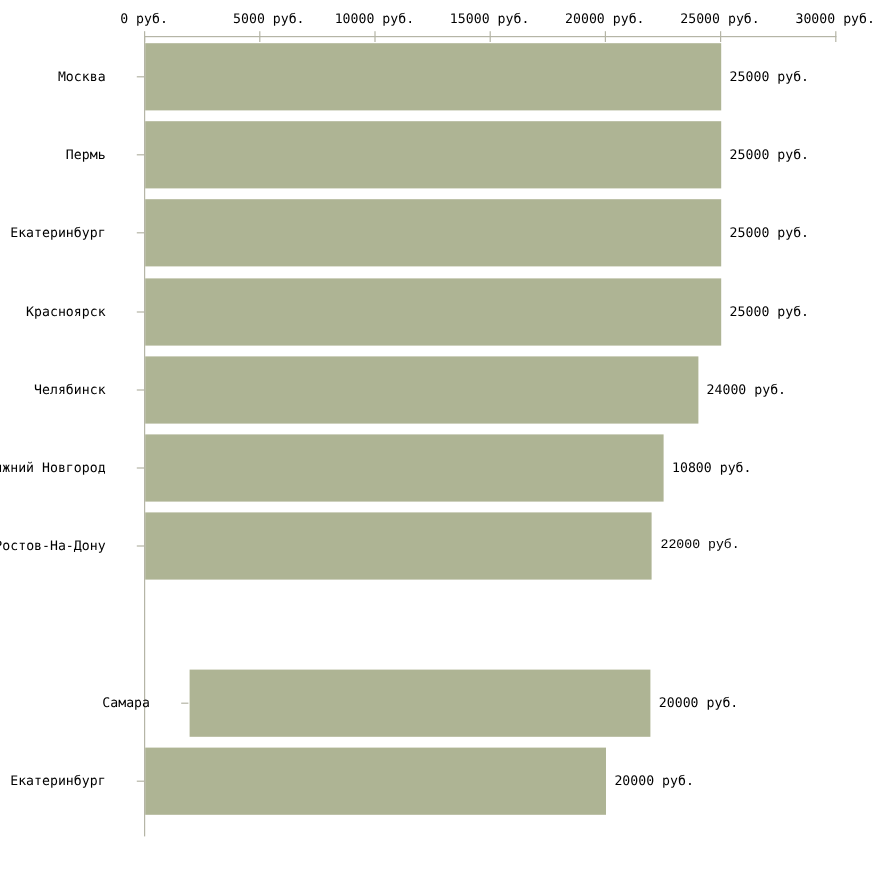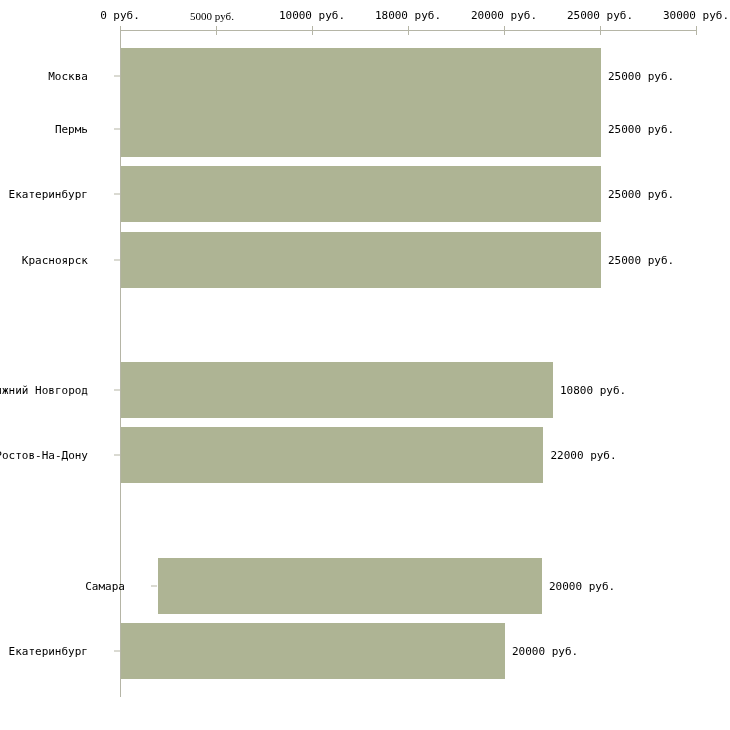--- a/index.html
+++ b/index.html
@@ -117,38 +117,38 @@
 <body>
 
 <div id="chart-root">
 
   <div id="x-axis">
     <div class="axis-line"></div>
     <div id="x-ticks">
         <div class="axis-tick" style="left: 120px;"></div>
         <div class="axis-tick-label" style="left: 120px;">0 руб.</div>
         <div class="axis-tick" style="left: 216px;"></div>
-        <div class="axis-tick-label" style="left: 212px; font-family: Liberation Serif, serif;">5000 руб.</div>
+        <div class="axis-tick-label" style="left: 224px;">5000 руб.</div>
         <div class="axis-tick" style="left: 312px;"></div>
         <div class="axis-tick-label" style="left: 312px;">10000 руб.</div>
         <div class="axis-tick" style="left: 408px;"></div>
-        <div class="axis-tick-label" style="left: 408px;">18000 руб.</div>
+        <div class="axis-tick-label" style="left: 408px;">15000 руб.</div>
         <div class="axis-tick" style="left: 504px;"></div>
         <div class="axis-tick-label" style="left: 504px;">20000 руб.</div>
         <div class="axis-tick" style="left: 600px;"></div>
         <div class="axis-tick-label" style="left: 600px;">25000 руб.</div>
         <div class="axis-tick" style="left: 696px;"></div>
         <div class="axis-tick-label" style="left: 696px;">30000 руб.</div>
       </div>
   </div>
 
   <div id="y-axis-line"></div>
 
   <div id="plot-area">
-      <div class="bar-row" style="top: 36px; margin-top: 12px;">
+      <div class="bar-row" style="top: 36px;">
         <div class="cat-label">Москва</div>
         <div class="cat-tick"></div>
         <div class="bar" style="width: 480px; background: rgb(174, 180, 148);"></div>
         <div class="bar-value" style="left: 608px;">25000 руб.</div>
       </div>
       <div class="bar-row" style="top: 101.2px; border-radius: 15px;">
         <div class="cat-label">Пермь</div>
         <div class="cat-tick"></div>
         <div class="bar" style="width: 480px; background: rgb(174, 180, 148);"></div>
         <div class="bar-value" style="left: 608px;">25000 руб.</div>
@@ -158,31 +158,37 @@
         <div class="cat-tick"></div>
         <div class="bar" style="width: 480px; background: rgb(174, 180, 148);"></div>
         <div class="bar-value" style="left: 608px;">25000 руб.</div>
       </div>
       <div class="bar-row" style="top: 231.6px;">
         <div class="cat-label">Красноярск</div>
         <div class="cat-tick"></div>
         <div class="bar" style="width: 480px; background: rgb(174, 180, 148);"></div>
         <div class="bar-value" style="left: 608px;">25000 руб.</div>
       </div>
+      <div class="bar-row" style="top: 296.8px;">
+        <div class="cat-label">Челябинск</div>
+        <div class="cat-tick"></div>
+        <div class="bar" style="width: 460.8px; background: rgb(174, 180, 148);"></div>
+        <div class="bar-value" style="left: 588.8px;">24000 руб.</div>
+      </div>
       <div class="bar-row" style="top: 362px;">
         <div class="cat-label">Нижний Новгород</div>
         <div class="cat-tick"></div>
         <div class="bar" style="width: 432px; background: rgb(174, 180, 148);"></div>
         <div class="bar-value" style="left: 560px;">10800 руб.</div>
       </div>
       <div class="bar-row" style="top: 427.2px;">
         <div class="cat-label">Ростов-На-Дону</div>
         <div class="cat-tick"></div>
         <div class="bar" style="width: 422.4px; background: rgb(174, 180, 148);"></div>
-        <div class="bar-value" style="left: 550.4px;">22000 руб.</div>
+        <div class="bar-value" style="left: 550.4px; font-family: Liberation Mono, monospace;">22000 руб.</div>
       </div>
       <div class="bar-row" style="top: 557.6px; margin-left: 37px;">
         <div class="cat-label">Самара</div>
         <div class="cat-tick"></div>
         <div class="bar" style="width: 384px; background: rgb(174, 180, 148);"></div>
         <div class="bar-value" style="left: 512px;">20000 руб.</div>
       </div>
       <div class="bar-row" style="top: 622.8px;">
         <div class="cat-label">Екатеринбург</div>
         <div class="cat-tick"></div>

